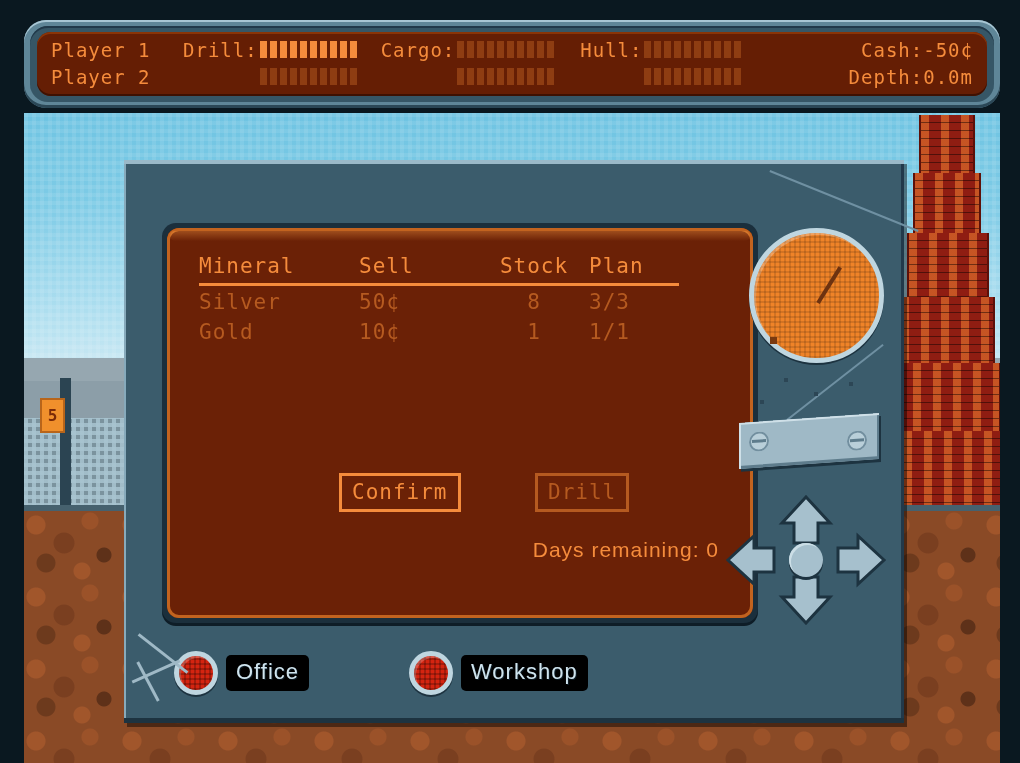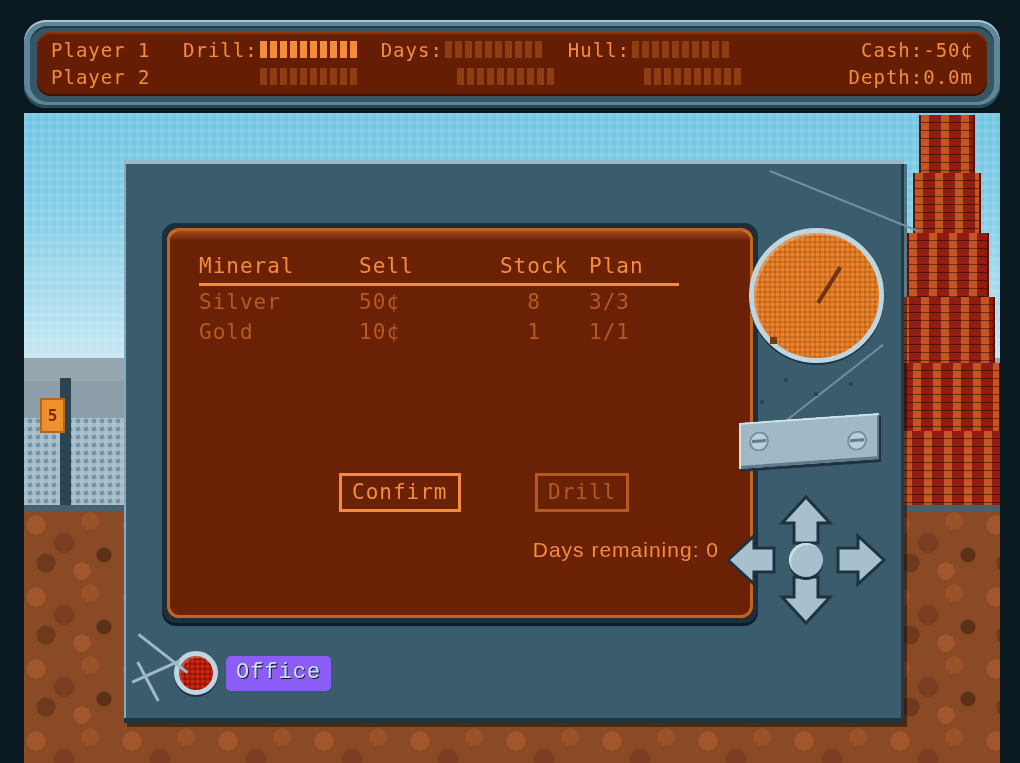--- a/index.html
+++ b/index.html
@@ -186,22 +186,22 @@
   .tab{ position:absolute; display:flex; align-items:center; gap:8px; }
   .lamp{
     width:44px; height:44px; border-radius:50%;
     border:5px solid #bfd6e0;
     background-image:
       repeating-linear-gradient(0deg, rgba(0,0,0,.22) 0 2px, transparent 2px 5px),
       repeating-linear-gradient(90deg, rgba(0,0,0,.22) 0 2px, transparent 2px 5px);
     box-shadow: 0 2px 0 #1d3340, inset 2px 2px 0 rgba(255,255,255,.22);
   }
   .tablabel{
-    font-family:Liberation Mono, monospace; font-size:22px; letter-spacing:1px;
-    color:#cfe4ee; background:#8b5cf6; padding:4px 10px 6px 10px; border-radius:5px;
+    font-family:Liberation Sans, sans-serif; font-size:22px; letter-spacing:1px;
+    color:#cfe4ee; background:#000000; padding:4px 10px 6px 10px; border-radius:5px;
     text-shadow: 1px 1px 0 #0d1c26;
   }
   .crack{ position:absolute; background:#9fb9c6; }
 </style>
 </head>
 <body>
 
 <div id="screen">
 
   <div id="scene">
@@ -234,21 +234,21 @@
     <div class="sb-mid"></div>
     <div class="sb-inner">
 
       <div class="sb-row">
         <span class="sb-txt" style="width:132px">Player 1</span>
         <span class="sb-txt sb-label">Drill:</span>
         <span class="bar full">
           <i style="background: rgb(245, 140, 60);"></i><i style="background: rgb(245, 140, 60);"></i><i style="background: rgb(245, 140, 60);"></i><i style="background: rgb(245, 140, 60);"></i><i style="background: rgb(245, 140, 60);"></i><i style="background: rgb(245, 140, 60);"></i><i style="background: rgb(245, 140, 60);"></i><i style="background: rgb(245, 140, 60);"></i><i style="background: rgb(245, 140, 60);"></i><i style="background: rgb(245, 140, 60);"></i>
         </span>
         <span class="sb-txt" style="width:24px">&nbsp;</span>
-        <span class="sb-txt sb-label">Days:</span>
+        <span class="sb-txt sb-label">Cargo:</span>
         <span class="bar">
           <i style="background: rgb(142, 61, 18);"></i><i style="background: rgb(142, 61, 18);"></i><i style="background: rgb(142, 61, 18);"></i><i style="background: rgb(142, 61, 18);"></i><i style="background: rgb(142, 61, 18);"></i><i style="background: rgb(142, 61, 18);"></i><i style="background: rgb(142, 61, 18);"></i><i style="background: rgb(142, 61, 18);"></i><i style="background: rgb(142, 61, 18);"></i><i style="background: rgb(142, 61, 18);"></i>
         </span>
         <span class="sb-txt" style="width:26px">&nbsp;</span>
         <span class="sb-txt sb-label">Hull:</span>
         <span class="bar">
           <i style="background: rgb(142, 61, 18);"></i><i style="background: rgb(142, 61, 18);"></i><i style="background: rgb(142, 61, 18);"></i><i style="background: rgb(142, 61, 18);"></i><i style="background: rgb(142, 61, 18);"></i><i style="background: rgb(142, 61, 18);"></i><i style="background: rgb(142, 61, 18);"></i><i style="background: rgb(142, 61, 18);"></i><i style="background: rgb(142, 61, 18);"></i><i style="background: rgb(142, 61, 18);"></i>
         </span>
         <span class="sb-txt" style="margin-left:auto">Cash:-50¢</span>
       </div>
@@ -350,20 +350,24 @@
         </g>
       </svg>
       <div class="dcenter"></div>
     </div>
 
     <div class="tabs">
       <div class="tab" style="left:50px; top:16px;">
         <div class="lamp" style="background-color:#d42410"></div>
         <div class="tablabel">Office</div>
       </div>
+      <div class="tab" style="left:285px; top:16px;">
+        <div class="lamp" style="background-color:#d42410"></div>
+        <div class="tablabel">Workshop</div>
+      </div>
     </div>
 
     <div class="crack" style="left:8px; top:492px; width:62px; height:3px; transform:rotate(38deg);"></div>
     <div class="crack" style="left:6px; top:510px; width:52px; height:3px; transform:rotate(-24deg);"></div>
     <div class="crack" style="left:2px; top:520px; width:44px; height:3px; transform:rotate(62deg);"></div>
   </div>
 
 </div>
 
 </body></html>

